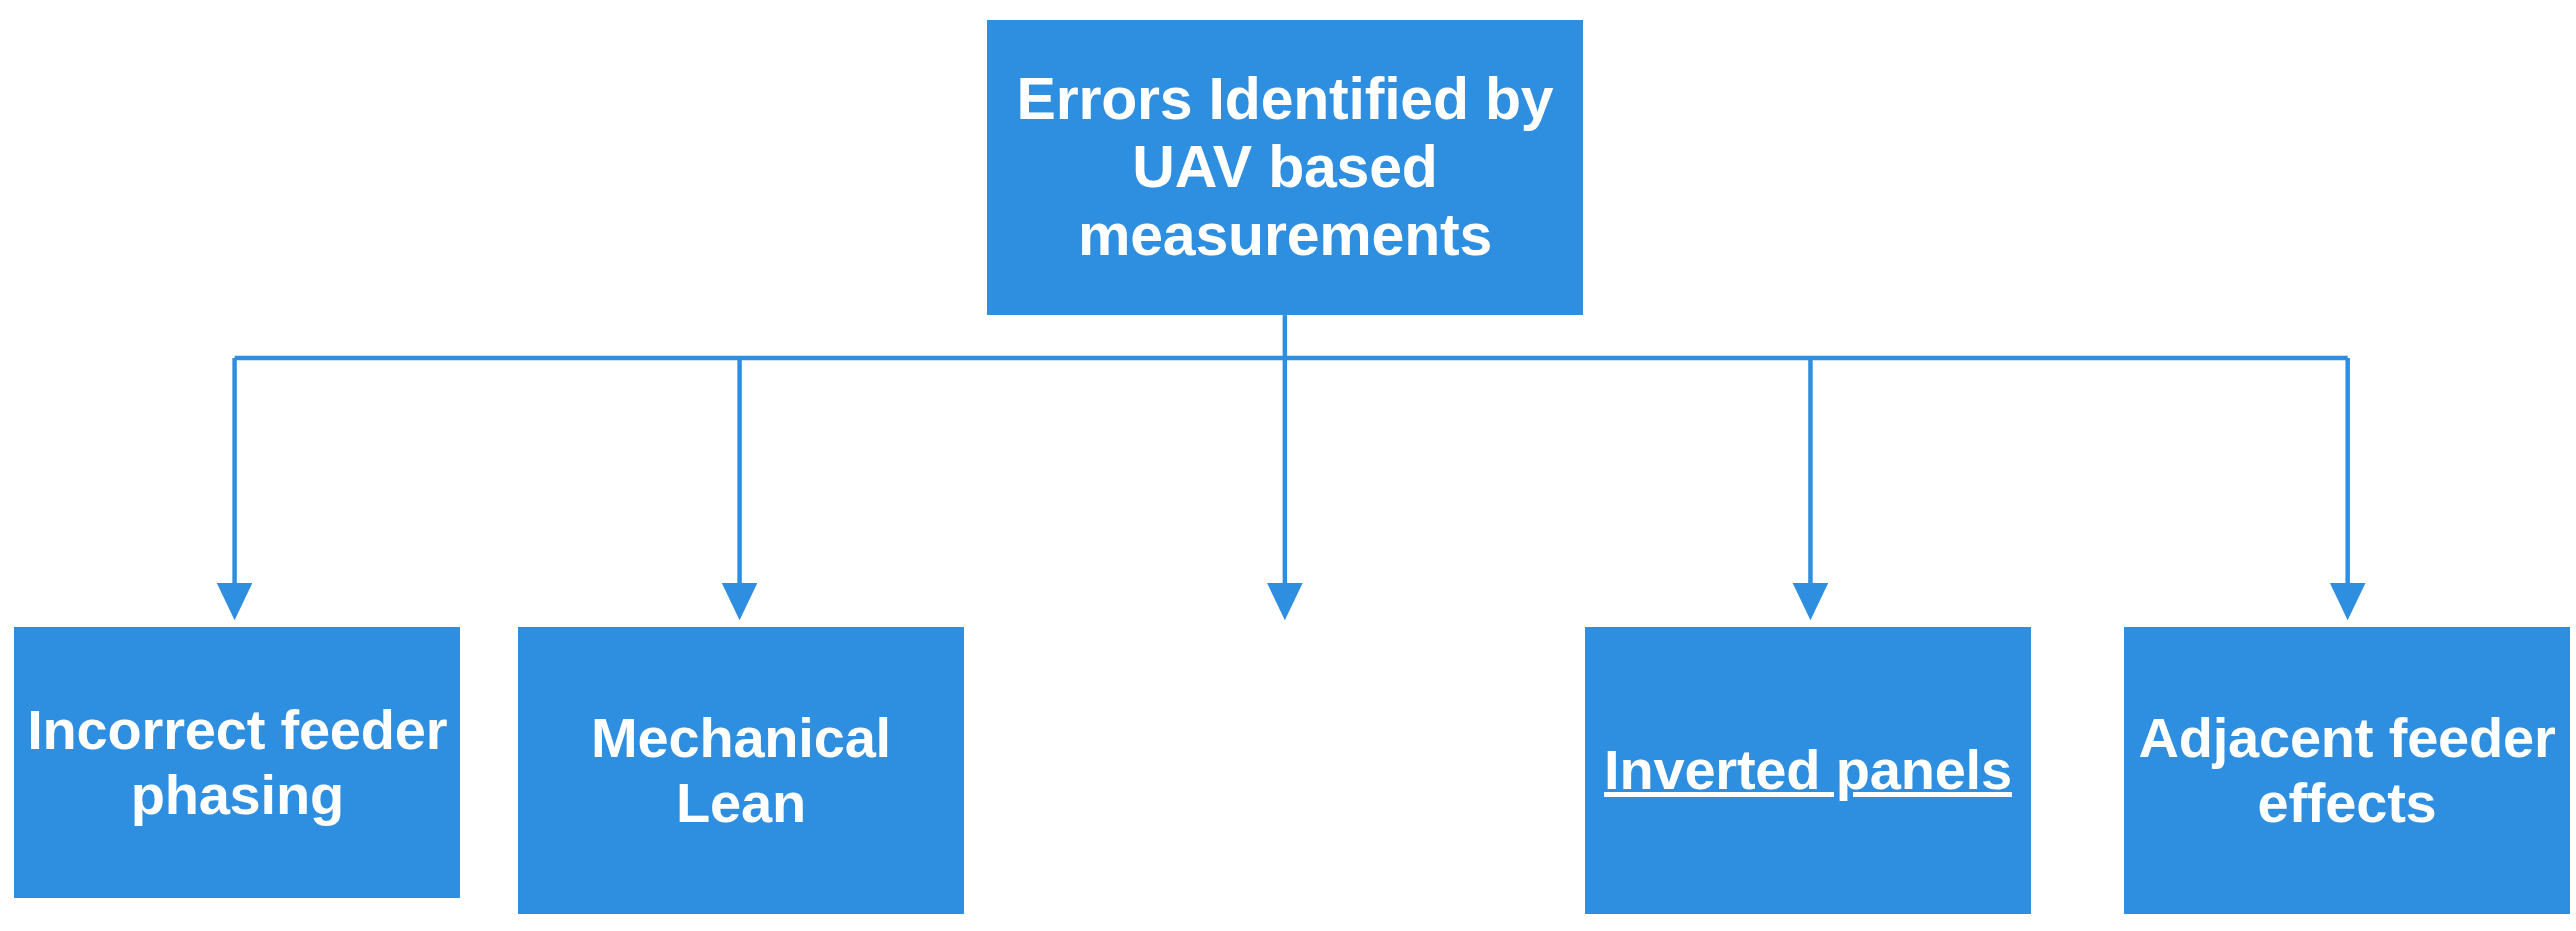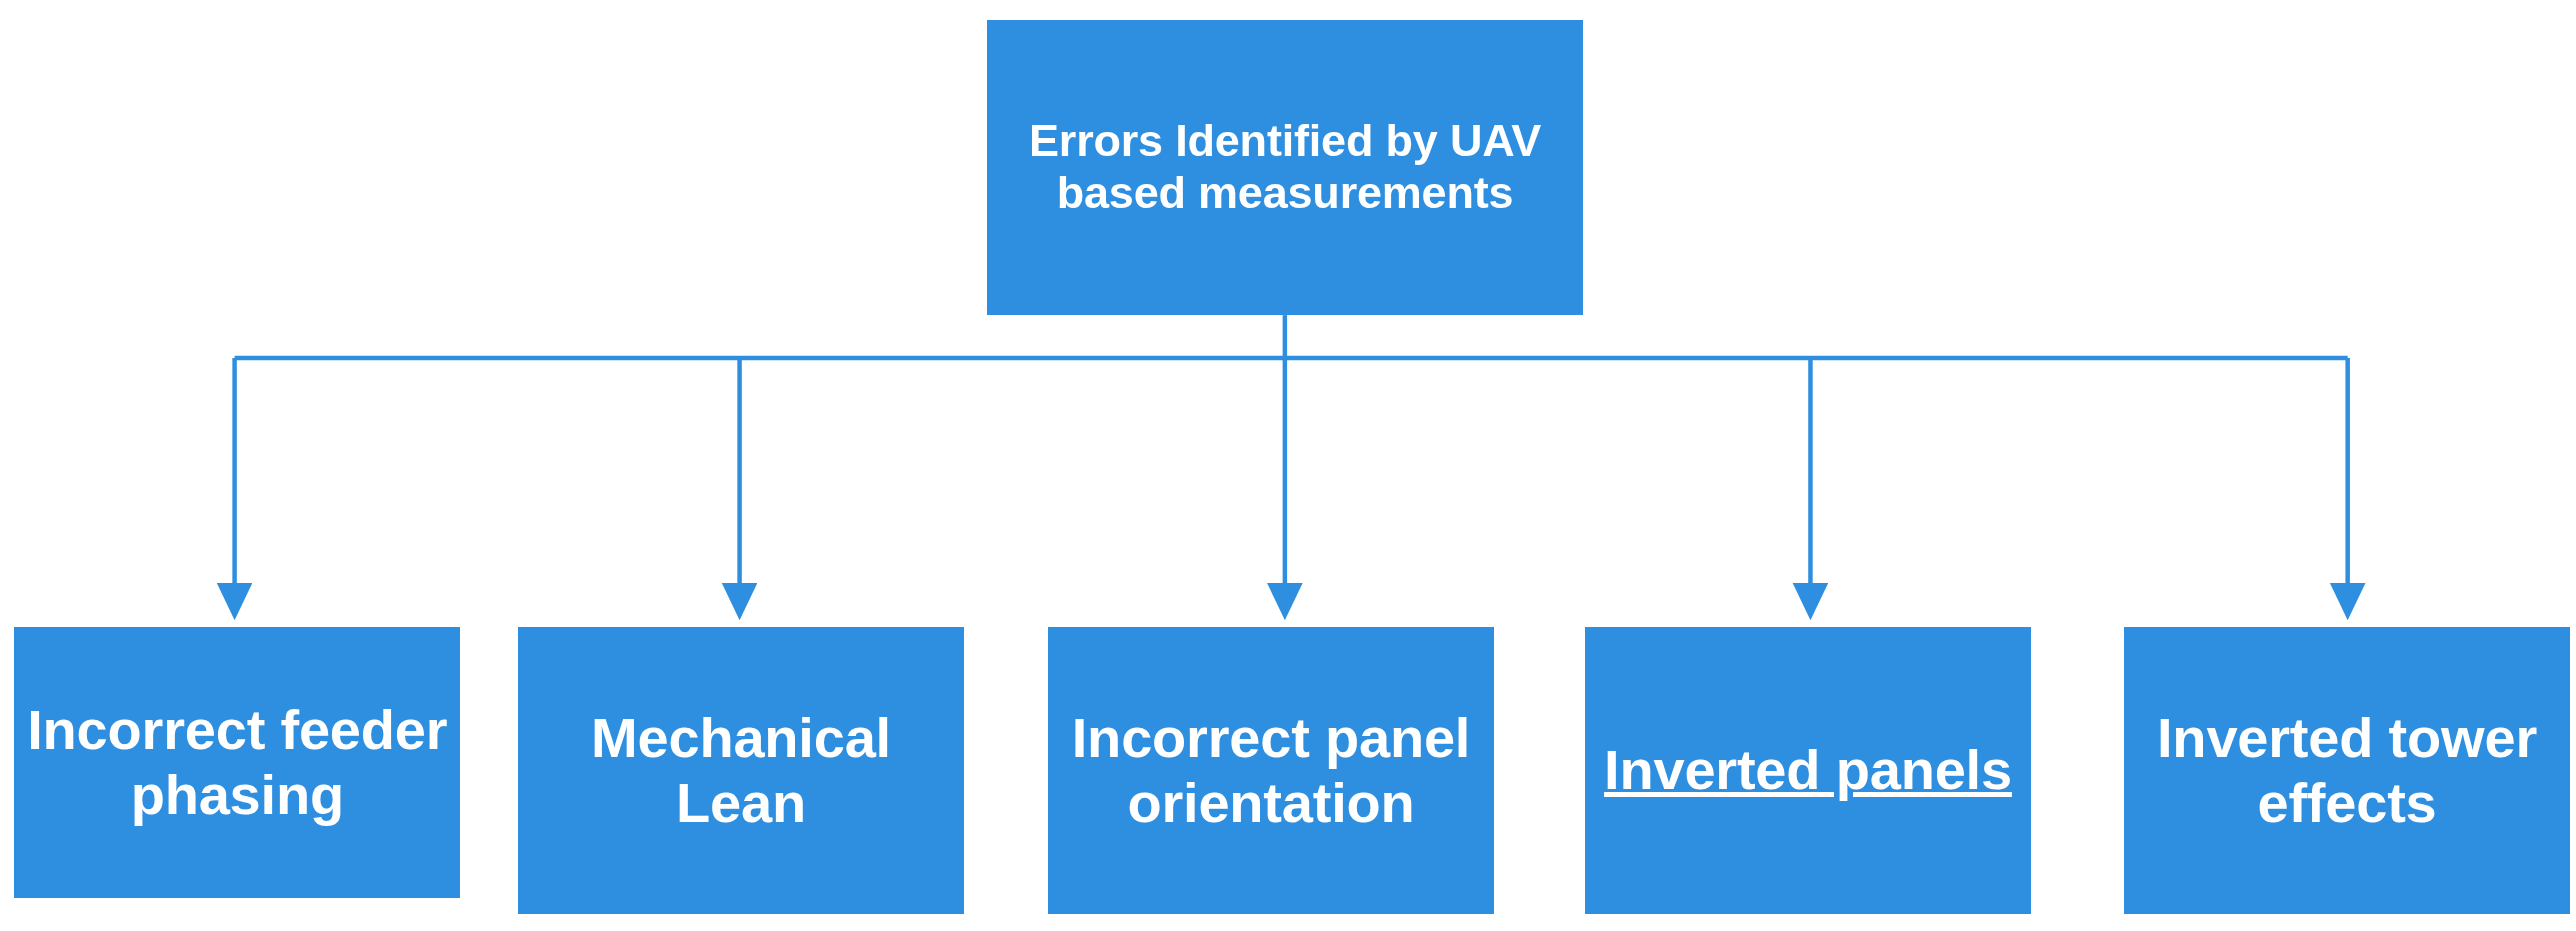--- a/index.html
+++ b/index.html
@@ -28,21 +28,21 @@
     text-align: center;
     line-height: 1.16;
     box-sizing: border-box;
     letter-spacing: -0.2px;
   }
   #root-node {
     left: 987px;
     top: 19.7px;
     width: 596px;
     height: 295px;
-    font-size: 45px;
+    font-size: 59px;
     padding: 0 16px;
   }
   .leaf {
     font-size: 56px;
     padding: 0 12.5px;
   }
   #leaf-0 { left: 14.3px;   top: 627px; width: 446px; height: 271px; }
   #leaf-1 { left: 518px;  top: 627px; width: 446px; height: 287px; }
   #leaf-2 { left: 1048px; top: 627px; width: 446px; height: 287px; }
   #leaf-3 { left: 1585px; top: 627px; width: 446px; height: 287px; text-decoration: underline; }
@@ -80,20 +80,19 @@
       <path d="M2622,400 L2622,672" marker-end="url(#arrow)"></path>
     </g>
   </svg>
 
   <div class="node" id="root-node">Errors Identified by UAV based measurements</div>
 
   <div class="node leaf" id="leaf-0">Incorrect feeder phasing</div>
 
   <div class="node leaf" id="leaf-1">Mechanical Lean</div>
 
-  <div class="node leaf" id="leaf-2">Incorrect panel orientation</div>
 
   <div class="node leaf" id="leaf-3">Inverted panels</div>
 
-  <div class="node leaf" id="leaf-4">Inverted tower effects</div>
+  <div class="node leaf" id="leaf-4">Adjacent feeder effects</div>
 
 </div>
 
 
 </body></html>

